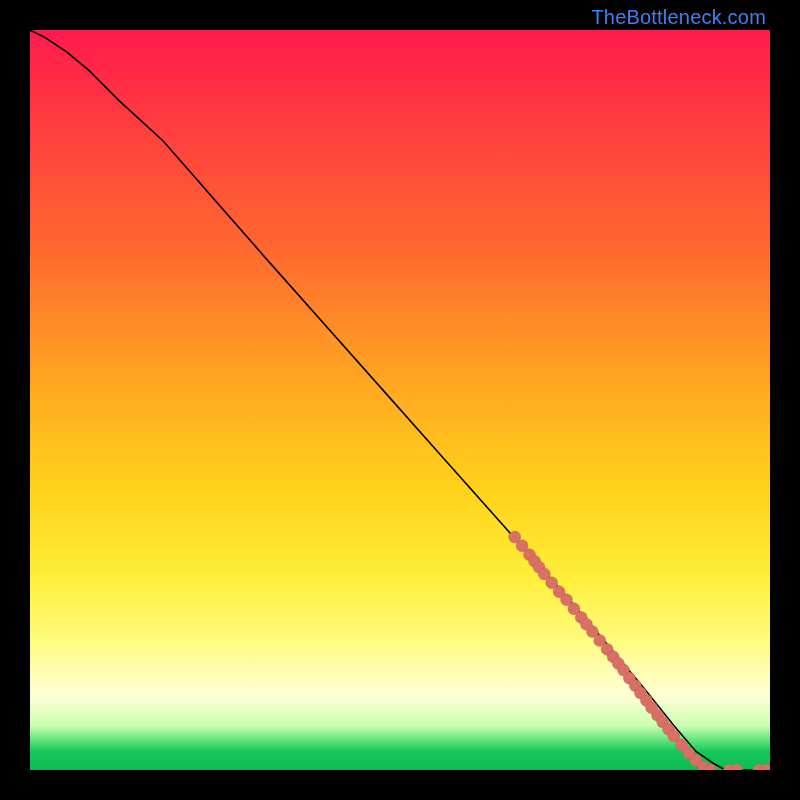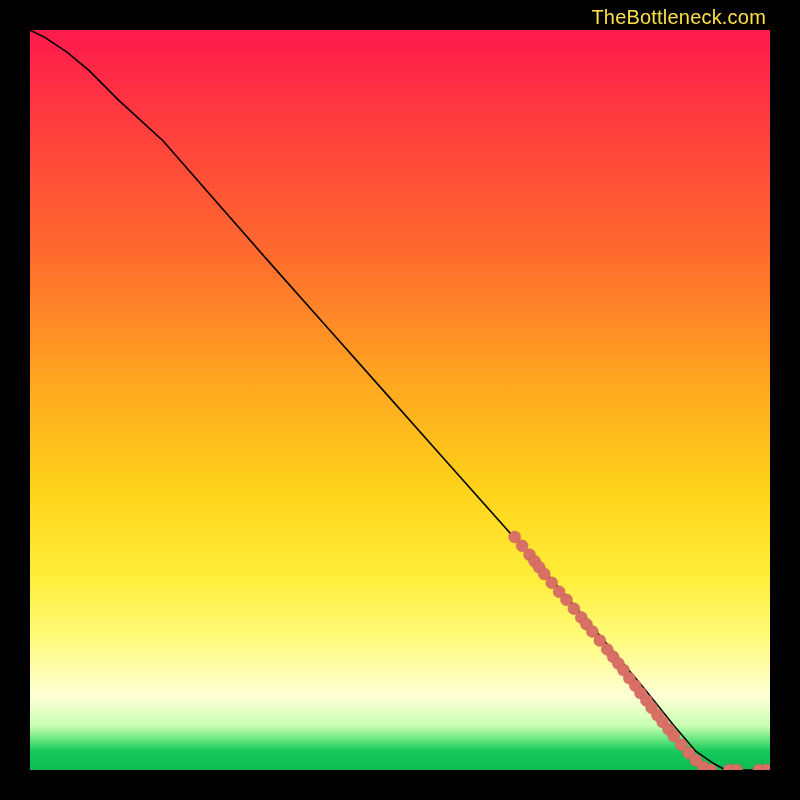--- a/index.html
+++ b/index.html
@@ -37,21 +37,21 @@
       #c9ffb2 94%,
       #5fe47a 96%,
       #15c85a 97.5%,
       #0dbb52 100%
     );
   }
   .watermark {
     position: absolute;
     top: 6px;
     right: 34px;
-    color: #fde047;
+    color: #3b82f6;
     font-size: 20px;
     font-weight: 500;
     letter-spacing: 0.2px;
     user-select: none;
   }
   svg.curve {
     position: absolute;
     left: 0;
     top: 0;
     width: 740px;

